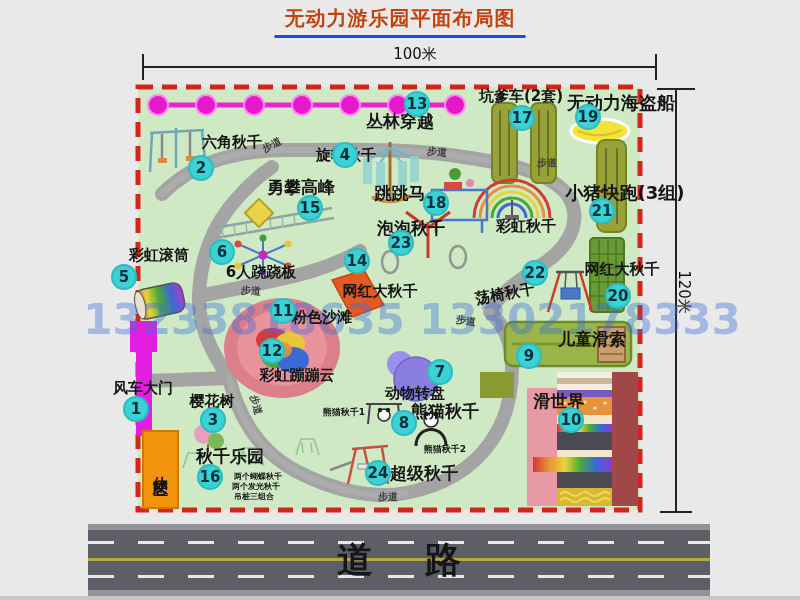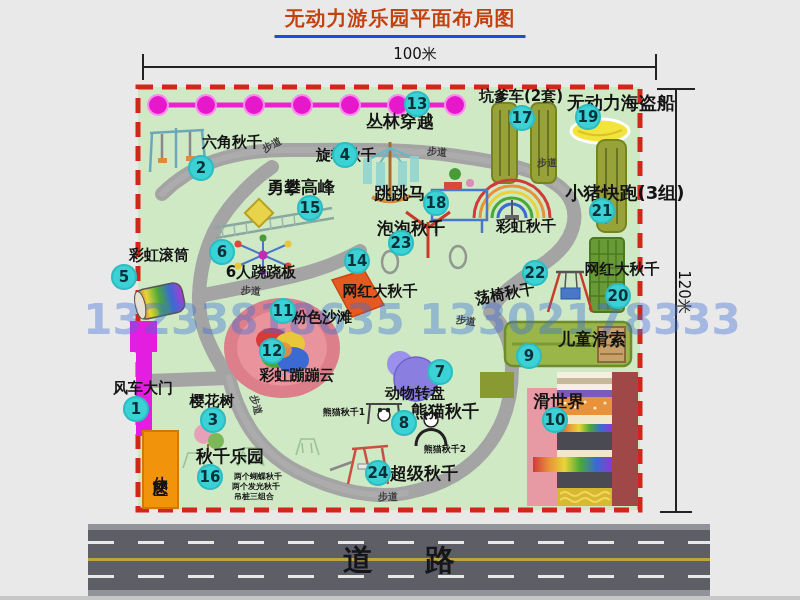--- a/index.html
+++ b/index.html
@@ -28,21 +28,21 @@
   .wm-co{position:absolute;top:282px;left:400px;transform:translate(-50%,-50%);
          font-size:34px;font-weight:bold;color:rgba(70,150,90,.38);letter-spacing:7px;white-space:nowrap;}
   .wm-ph{position:absolute;top:319px;left:412px;transform:translate(-50%,-50%);
          font-size:42px;font-weight:bold;color:rgba(60,110,215,.40);white-space:nowrap;}
   #road{position:absolute;left:88px;top:524px;width:622px;height:72px;
         background:linear-gradient(#92929a 0 6px,#5e5e67 6px 66px,#92929a 66px 100%);}
   .lane-dash{position:absolute;left:0;width:100%;height:3px;
         background:repeating-linear-gradient(90deg,#e8e8e8 0 26px,transparent 26px 50px);}
   .lane-solid{position:absolute;left:0;width:100%;height:3px;background:#c2a23c;}
   #road-label{position:absolute;top:50%;left:50%;transform:translate(-50%,-50%);
-        font-size:30px;font-weight:bold;color:#15151a;letter-spacing:52px;text-indent:52px;white-space:nowrap;}
+        font-size:36px;font-weight:bold;color:#15151a;letter-spacing:52px;text-indent:52px;white-space:nowrap;}
   #bottom-strip{position:absolute;left:0;top:596px;width:800px;height:4px;background:#c6c6c6;}
 </style>
 </head>
 <body>
 
 <div id="stage">
 
   <svg class="abs" width="800" height="600" viewBox="0 0 800 600">
     <defs>
       <linearGradient id="rainbowH" x1="0" y1="0" x2="1" y2="0">
@@ -390,21 +390,21 @@
 
   <div class="badge" style="left:136px;top:409px;">1</div>
   <div class="badge" style="left:201px;top:168px;">2</div>
   <div class="badge" style="left:213px;top:420px;">3</div>
   <div class="badge" style="left:345px;top:155px;">4</div>
   <div class="badge" style="left:124px;top:277px;">5</div>
   <div class="badge" style="left:222px;top:252px;">6</div>
   <div class="badge" style="left:440px;top:372px;">7</div>
   <div class="badge" style="left:404px;top:423px;">8</div>
   <div class="badge" style="left:529px;top:356px;">9</div>
-  <div class="badge" style="left:555px;top:420px;">10</div>
+  <div class="badge" style="left:571px;top:420px;">10</div>
   <div class="badge" style="left:283px;top:311px;">11</div>
   <div class="badge" style="left:272px;top:351px;">12</div>
   <div class="badge" style="left:417px;top:104px;">13</div>
   <div class="badge" style="left:357px;top:261px;">14</div>
   <div class="badge" style="left:310px;top:208px;">15</div>
   <div class="badge" style="left:210px;top:477px;">16</div>
   <div class="badge" style="left:522px;top:118px;">17</div>
   <div class="badge" style="left:436px;top:203px;">18</div>
   <div class="badge" style="left:588px;top:117px;">19</div>
   <div class="badge" style="left:618px;top:296px;">20</div>

